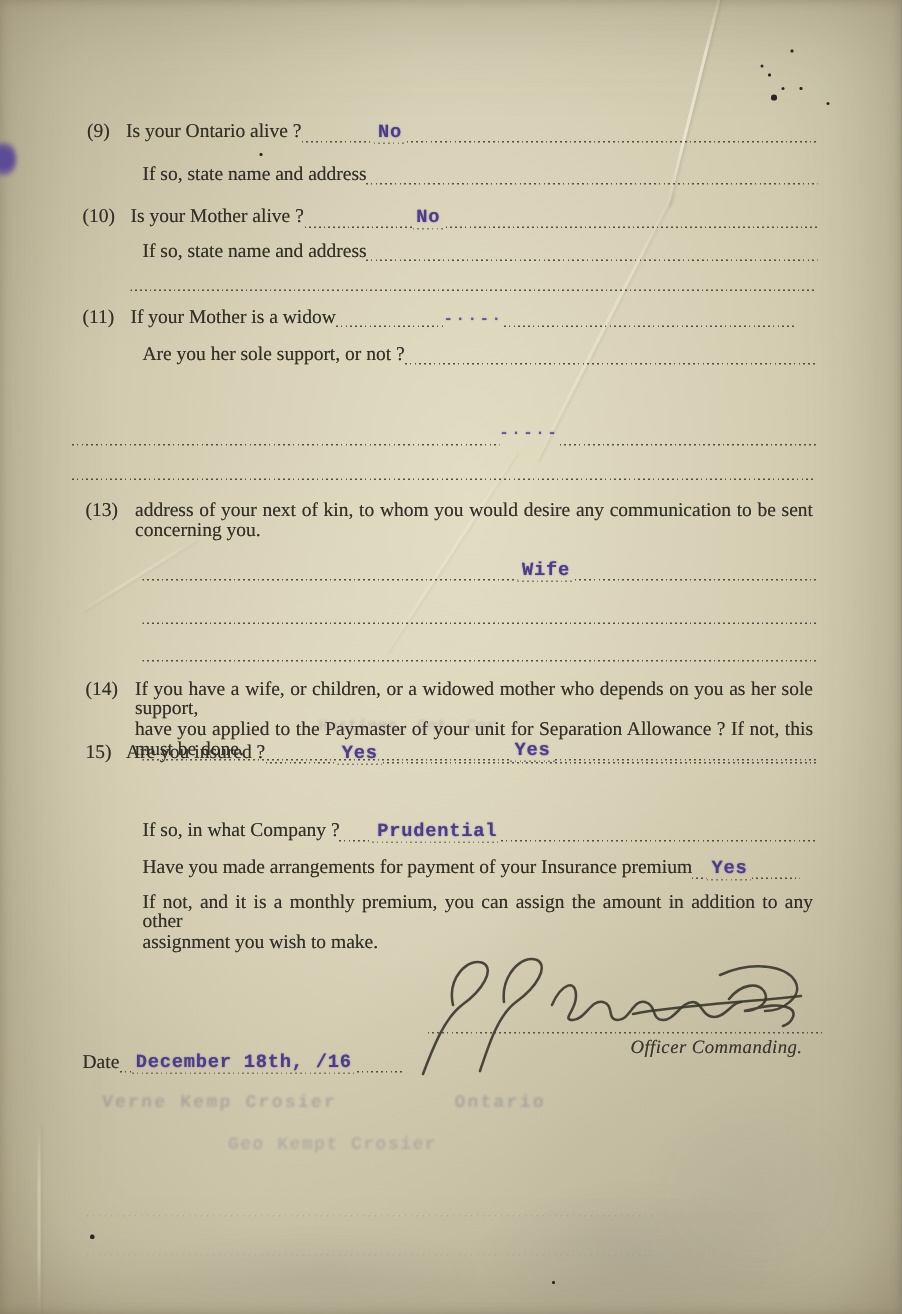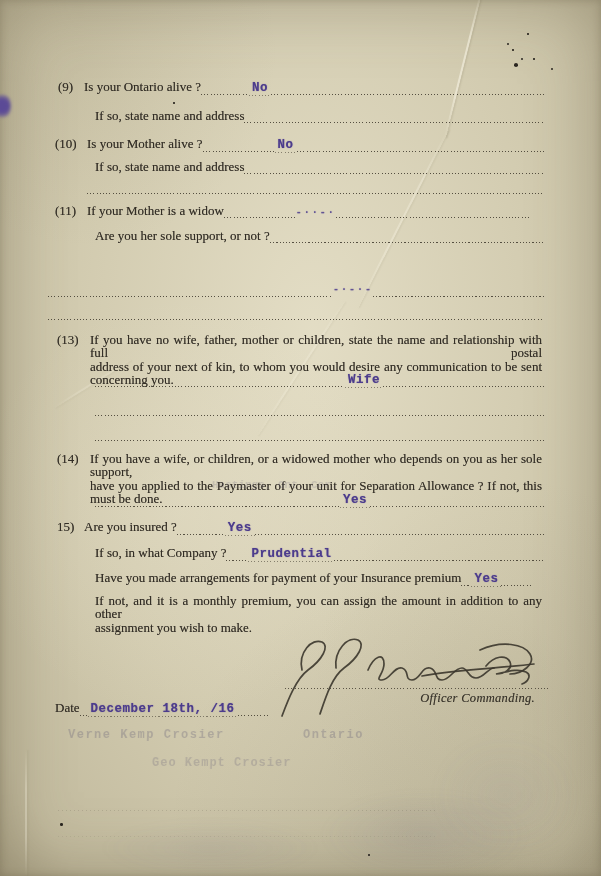--- a/index.html
+++ b/index.html
@@ -121,21 +121,20 @@
     <span class="dots" style="width:285px;"></span>
     <span class="typed marks">-·-·-</span>
     <span class="dots fill"></span>
   </div>
   <div class="row" style="top:307px; left:48px; right:57px; height:14px;">
     <span class="dots fill"></span>
   </div>
 
   <div class="para" style="top:333px; left:90px; width:452px;">
     <span class="pnum qnum">(13)</span>
-    <div class="jline">If you have no wife, father, mother or children, state the name and relationship with full postal</div>
     <div class="jline">address of your next of kin, to whom you would desire any communication to be sent</div>
     <div class="nline">concerning you.</div>
   </div>
 
   <div class="row" style="top:373px; left:95px; right:56px;">
     <span class="dots" style="width:250px;"></span>
     <span class="typed ans">Wife</span>
     <span class="dots fill"></span>
   </div>
   <div class="row" style="top:403px; left:95px; right:56px; height:14px;">
@@ -153,21 +152,21 @@
   </div>
 
   <div class="ghost" style="top:479px; left:212px; font-size:11px; opacity:.35;">Hastings, Ont. Cor.</div>
 
   <div class="row" style="top:493px; left:95px; right:56px;">
     <span class="dots" style="width:245px;"></span>
     <span class="typed ans">Yes</span>
     <span class="dots fill"></span>
   </div>
 
-  <div class="row" style="top:519px; left:57px; right:56px;">
+  <div class="row" style="top:493px; left:57px; right:56px;">
     <span class="qnum" style="width:27px;">15)</span>
     <span class="lbl">Are you insured ?</span>
     <span class="dots" style="width:48px;"></span>
     <span class="typed ans">Yes</span>
     <span class="dots fill"></span>
   </div>
 
   <div class="row" style="top:545px; left:95px; right:56px;">
     <span class="lbl">If so, in what Company ?</span>
     <span class="dots" style="width:22px;"></span>
@@ -191,21 +190,21 @@
     <path d="M30 40 C26 22 40 8 50 12 C58 16 50 30 36 40 C24 49 16 70 10 86"></path>
     <path d="M64 38 C62 20 76 6 86 10 C94 14 86 28 72 38 C60 47 54 66 48 84"></path>
     <path d="M96 40 c6 -14 16 -18 16 -6 c0 10 -10 16 -2 16 c8 0 12 -14 20 -12 c8 2 2 12 10 12 c8 0 10 -14 18 -12 c8 2 4 12 12 12 c8 0 12 -12 20 -12 c6 0 6 10 14 10 c8 0 12 -10 18 -10"></path>
     <path d="M214 36 c8 -10 20 -12 24 -4 c3 7 -6 12 -14 12 c10 -2 22 -6 30 -2 c6 3 2 10 -4 12"></path>
     <path d="M208 20 C230 10 252 14 258 24 C264 34 250 44 238 44"></path>
     <path d="M150 46 C180 40 230 38 262 34" opacity=".6"></path>
   </svg>
   <div class="sigline" style="top:688px; left:285px; width:263px;"></div>
   <div class="officer" style="top:691px; left:300px; width:235px; text-align:right;">Officer Commanding.</div>
 
-  <div class="row" style="top:700px; left:55px;">
+  <div class="row" style="top:700px; left:55px;align-items:flex-end;">
     <span class="lbl">Date</span>
     <span class="dots" style="width:8px;"></span>
     <span class="typed ans">December 18th, /16</span>
     <span class="dots" style="width:30px;"></span>
   </div>
 
   <div class="ghost" style="top:728px; left:68px; font-size:12px; letter-spacing:1.5px; opacity:.5;">Verne Kemp Crosier &nbsp;&nbsp;&nbsp;&nbsp;&nbsp;&nbsp;&nbsp; Ontario</div>
   <div class="ghost" style="top:756px; left:152px; font-size:12px; letter-spacing:1px; opacity:.4;">Geo Kempt Crosier</div>
 
   <div class="gline" style="top:810px; left:58px; width:380px; opacity:.55;"></div>

